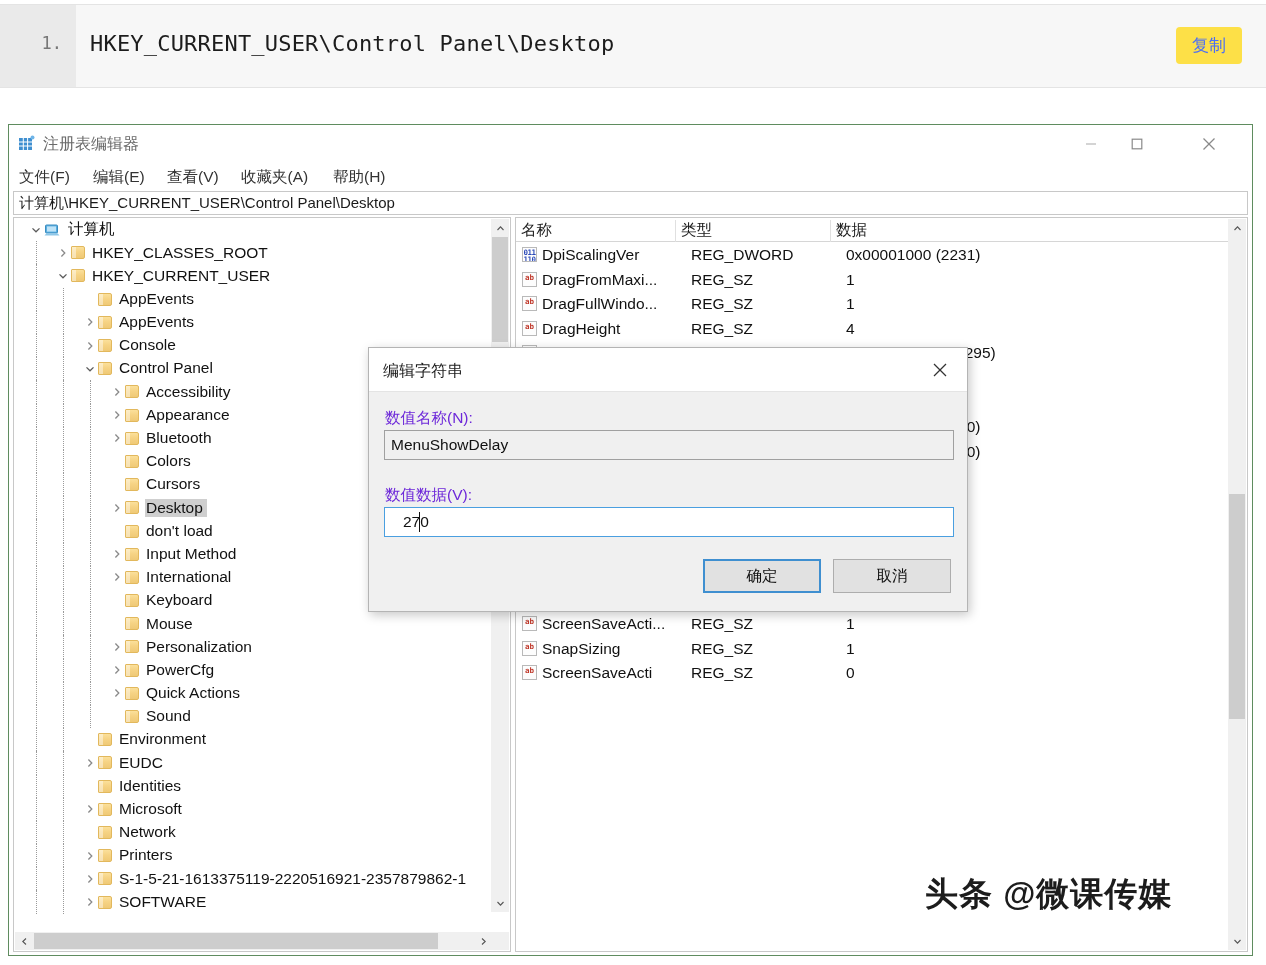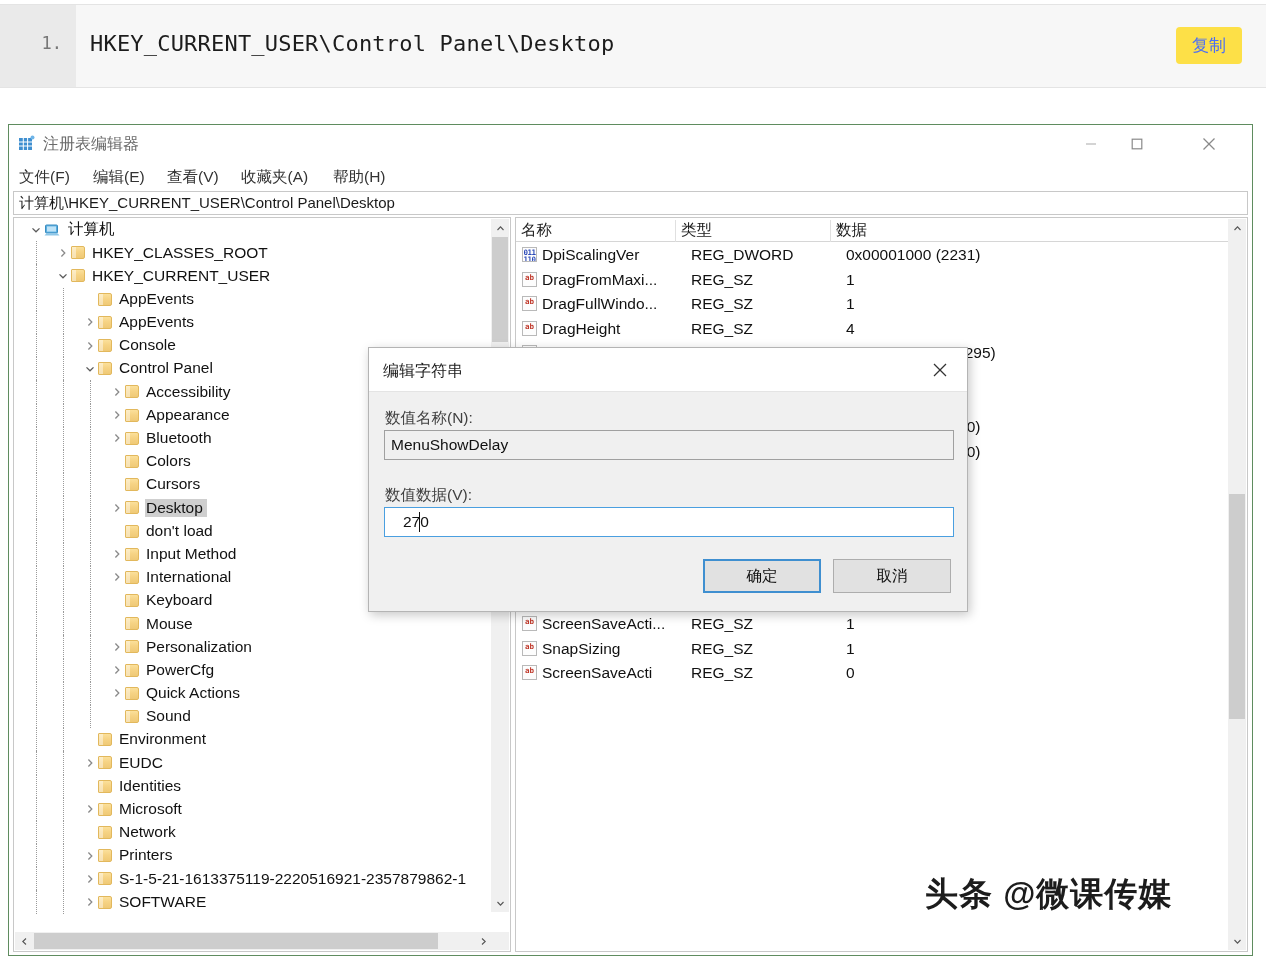--- a/index.html
+++ b/index.html
@@ -223,21 +223,21 @@
     box-sizing:border-box;
   }
   #dlg-title{
     position:absolute;left:14px;top:13px;font-size:16px;color:#1a1a1a;
   }
   #dlg-close{
     position:absolute;right:10px;top:8px;width:34px;height:28px;
     display:flex;align-items:center;justify-content:center;cursor:default;
   }
   .dlg-label{
-    position:absolute;font-size:15.5px;color:#404040;
+    position:absolute;font-size:15.5px;color:#6d28d9;
   }
   #lbl-name{left:16px;top:60px;}
   #lbl-data{left:16px;top:137px;}
   #fld-name{
     position:absolute;left:15px;top:82px;width:570px;height:30px;
     background:#f0f0f0;border:1px solid #a0a0a0;
     box-sizing:border-box;
     font-size:15.5px;color:#111;
     padding:4px 6px;font-family:"Liberation Sans",sans-serif;
   }

